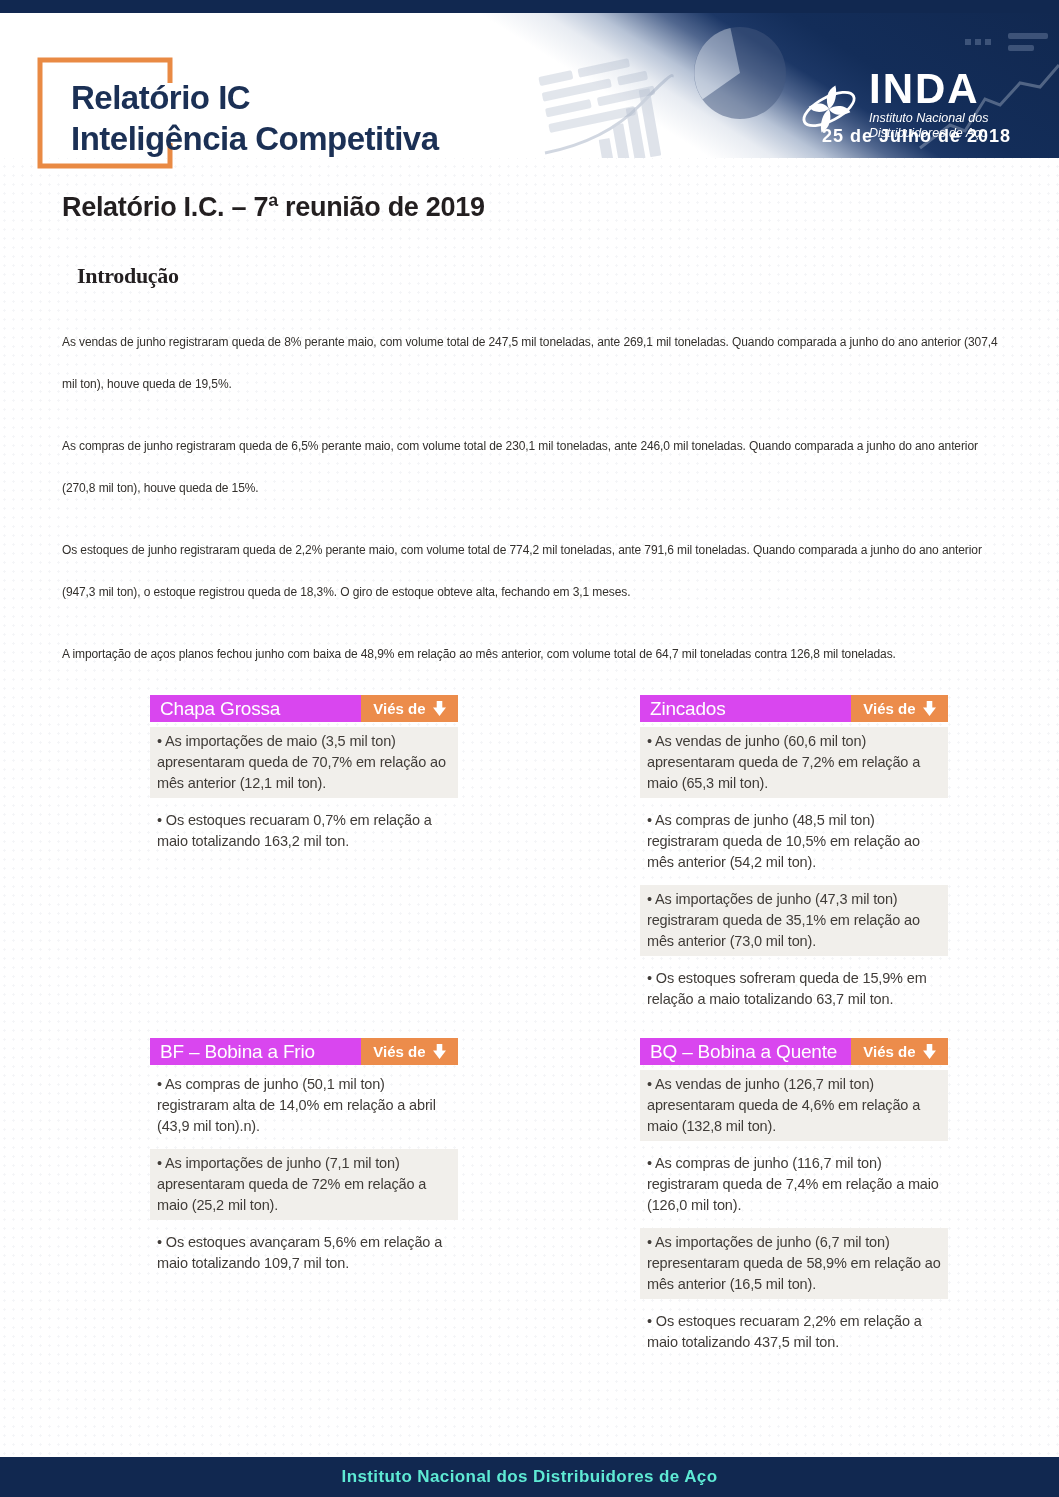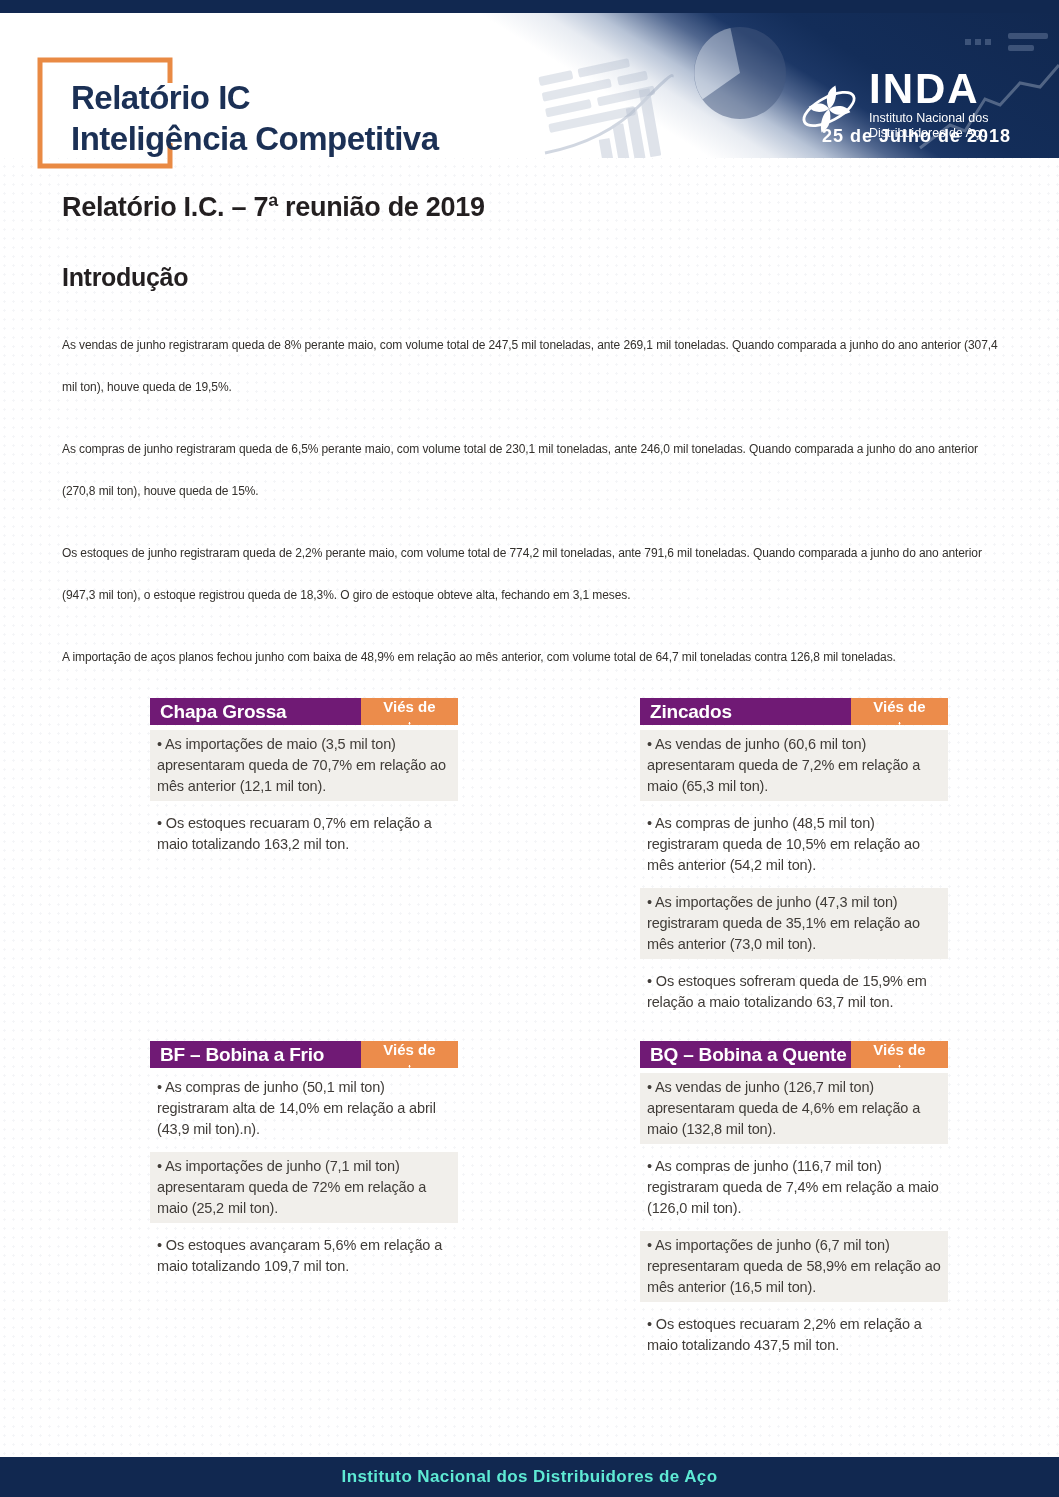--- a/index.html
+++ b/index.html
@@ -23,49 +23,49 @@
   }
   .banner-decor{position:absolute;inset:0;width:100%;height:100%;pointer-events:none;}
   .banner-bracket{position:absolute;left:36px;top:43px;}
   .banner-title{
     position:absolute;left:71px;top:64px;
     color:#1b3055;font-size:33px;font-weight:800;line-height:41px;letter-spacing:-0.5px;
   }
   .logo{position:absolute;left:797px;top:56px;display:flex;align-items:flex-end;}
   .logo-icon{width:64px;height:64px;margin-right:8px;margin-top:2px;}
   .logo-name{color:#ffffff;font-size:42px;font-weight:700;line-height:40px;letter-spacing:2px;}
-  .logo-sub{color:#ffffff;font-size:12.5px;line-height:15px;margin-top:2px;}
+  .logo-sub{color:#ffffff;font-size:12.5px;line-height:15px;margin-top:2px;font-style:italic;}
   .banner-date{
     position:absolute;left:822px;top:113px;
     color:#ffffff;font-size:18px;font-weight:700;letter-spacing:1px;
   }
   .banner-date-rule{position:absolute;left:814px;top:148px;width:196px;height:2px;background:#ffffff;}
   
   .main{position:relative;z-index:1;padding:0 54px 0 62px;color:#231f20;}
   .doc-title{margin:34px 0 0;font-size:27px;font-weight:800;letter-spacing:-0.3px;color:#231f20;}
-  .intro-heading{margin:40px 0 0;font-size:25px;font-weight:800;letter-spacing:-0.3px;color:#231f20;}
+  .intro-heading{margin:40px 15px 0;font-size:22px;font-weight:800;letter-spacing:-0.3px;color:#231f20;font-family:Liberation Serif, serif;}
   .paragraphs{margin-top:32px;}
   .paragraphs p{margin:0 0 20px;font-size:12px;line-height:42px;letter-spacing:-0.1px;color:#33302c;}
   
   .cards{
     margin:14px 0 0 88px;
     display:grid;grid-template-columns:308px 308px;column-gap:182px;row-gap:16px;
     align-items:start;
   }
   .card{width:308px;}
   .card-header{display:flex;height:27px;}
   .card-title{
-    flex:1;background:#701a75;color:#ffffff;
-    font-size:19px;font-weight:700;letter-spacing:-0.2px;
+    flex:1;background:#d946ef;color:#ffffff;
+    font-size:19px;font-weight:400;letter-spacing:-0.2px;
     display:flex;align-items:center;padding-left:10px;
   }
   .card-badge{
     width:97px;background:#ec8c4b;color:#ffffff;
     font-size:15px;font-weight:700;
-    display:flex;align-items:center;justify-content:center;gap:7px;flex-direction:column;
+    display:flex;align-items:center;justify-content:center;gap:7px;
   }
   .bullets{margin-top:5px;}
   .bullet{
     margin-bottom:8px;padding:4px 7px;
     font-size:14.5px;line-height:21px;letter-spacing:-0.15px;color:#403c38;
   }
   .bullet.alt{background:#f1efeb;}
   
   .footer{
     position:absolute;left:0;bottom:0;width:100%;height:40px;z-index:2;

